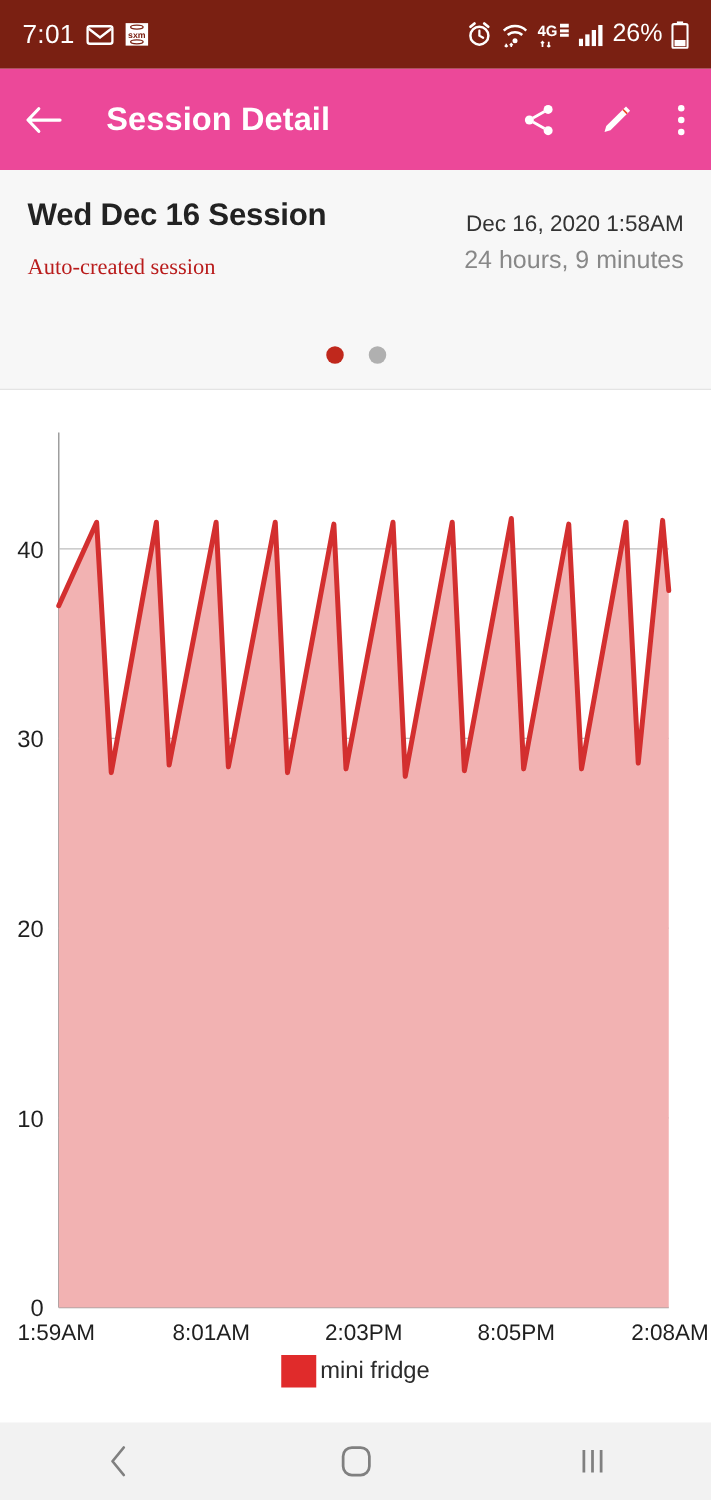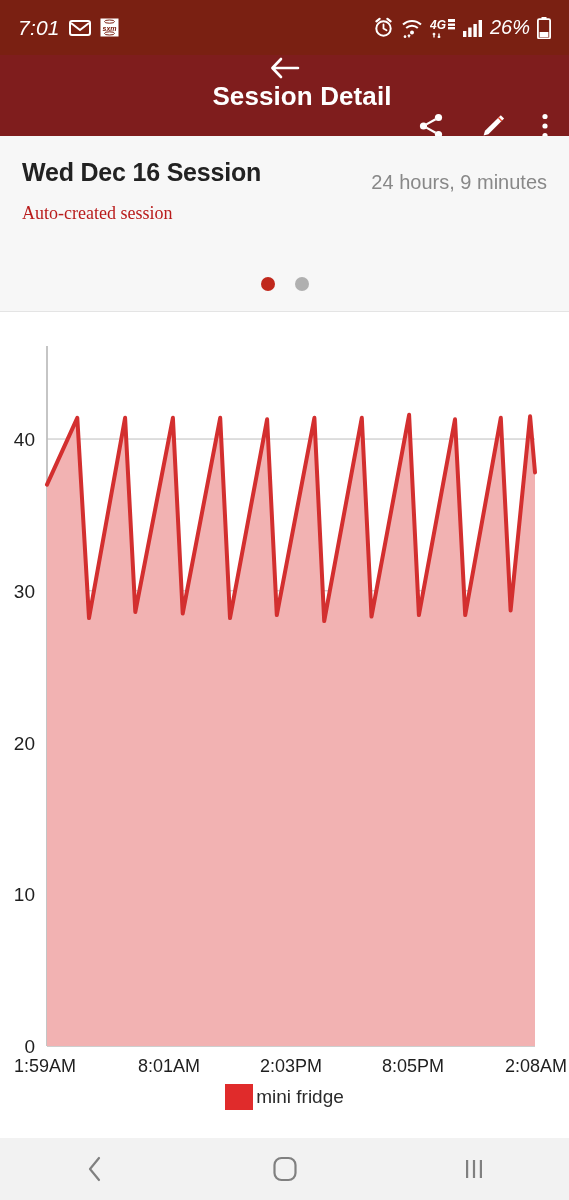--- a/index.html
+++ b/index.html
@@ -45,21 +45,21 @@
   .ab-btn { display:flex; align-items:center; justify-content:center; cursor:pointer; }
 
   
   .session-card {
     background:#f7f7f7;
     padding:22px 22px 0 22px;
     height:176px;
     position:relative;
     border-bottom:1px solid #e4e4e4;
   }
-  .session-row { display:flex; align-items:flex-start; }
+  .session-row { display:flex; align-items:center; }
   .session-left { flex:1; }
   .session-title {
     font-size:25px;
     font-weight:bold;
     color:#222222;
     letter-spacing:-.2px;
   }
   .session-sub {
     font-size:18px;
     color:#b91c1c;
@@ -102,21 +102,21 @@
     left:0; bottom:0;
     width:569px; height:62px;
     background:#f2f2f2;
     display:flex; align-items:center;
   }
   .nav-btn { flex:1; display:flex; align-items:center; justify-content:center; cursor:pointer; }
 </style>
 </head>
 <body>
 
-<div class="statusbar" style="background: rgb(122, 32, 18); font-style: italic;">
+<div class="statusbar" style="background: rgb(122, 32, 18);">
   <div class="sb-left">
     <span class="sb-clock">7:01</span>
     <span class="sb-ico">
       <svg width="22" height="16" viewBox="0 0 22 16">
         <rect x="1" y="1" width="20" height="14" rx="2" fill="none" stroke="#fff" stroke-width="2"></rect>
         <path d="M2 3 L11 10 L20 3" fill="none" stroke="#fff" stroke-width="2"></path>
       </svg>
     </span>
     <span class="sb-ico">
       <svg width="19" height="19" viewBox="0 0 19 19">
@@ -167,21 +167,21 @@
     <span class="sb-ico">
       <svg width="14" height="22" viewBox="0 0 14 22">
         <rect x="4.5" y="0" width="5" height="2.2" fill="#fff"></rect>
         <rect x="0.9" y="2.2" width="12.2" height="19.3" rx="1.4" fill="none" stroke="#fff" stroke-width="1.8"></rect>
         <rect x="2.6" y="15" width="8.8" height="5" fill="#fff"></rect>
       </svg>
     </span>
   </div>
 </div>
 
-<div class="appbar" style="background: #7f1d1d; flex-direction: column;">
+<div class="appbar" style="background: #ec4899;">
   <div class="ab-btn">
     <svg width="30" height="26" viewBox="0 0 30 26">
       <path d="M28 13 L3 13 M11 4 L2.4 13 L11 22" fill="none" stroke="#fff" stroke-width="2.6" stroke-linecap="round" stroke-linejoin="round"></path>
     </svg>
   </div>
   <div class="appbar-title">Session Detail</div>
   <div class="appbar-actions">
     <div class="ab-btn">
       <svg width="28" height="28" viewBox="0 0 28 28">
         <circle cx="21.5" cy="5.5" r="3.6" fill="#fff"></circle>
@@ -206,20 +206,21 @@
   </div>
 </div>
 
 <div class="session-card">
   <div class="session-row">
     <div class="session-left">
       <div class="session-title">Wed Dec 16 Session</div>
       <div class="session-sub">Auto-created session</div>
     </div>
     <div class="session-right">
+      <div class="session-date">Dec 16, 2020 1:58AM</div>
       <div class="session-dur">24 hours, 9 minutes</div>
     </div>
   </div>
   <div class="dots">
     <span class="dot active" style="background: rgb(192, 40, 28);"></span>
     <span class="dot inactive" style="background: rgb(176, 176, 176);"></span>
   </div>
 </div>
 
 <div class="chart-area">

